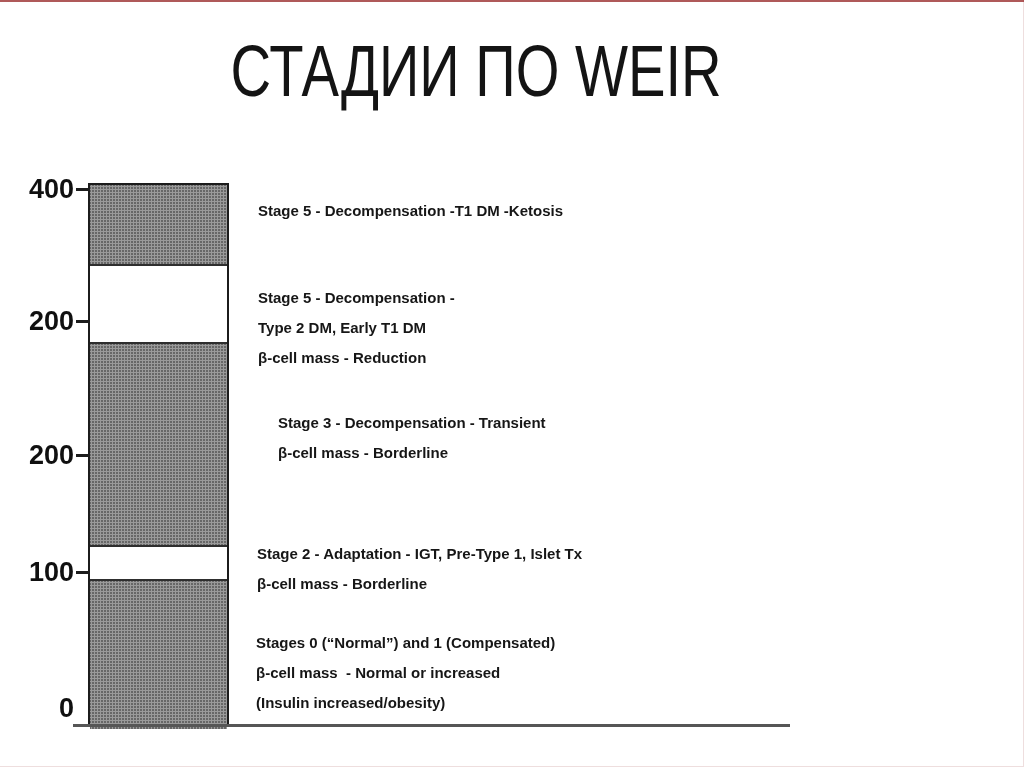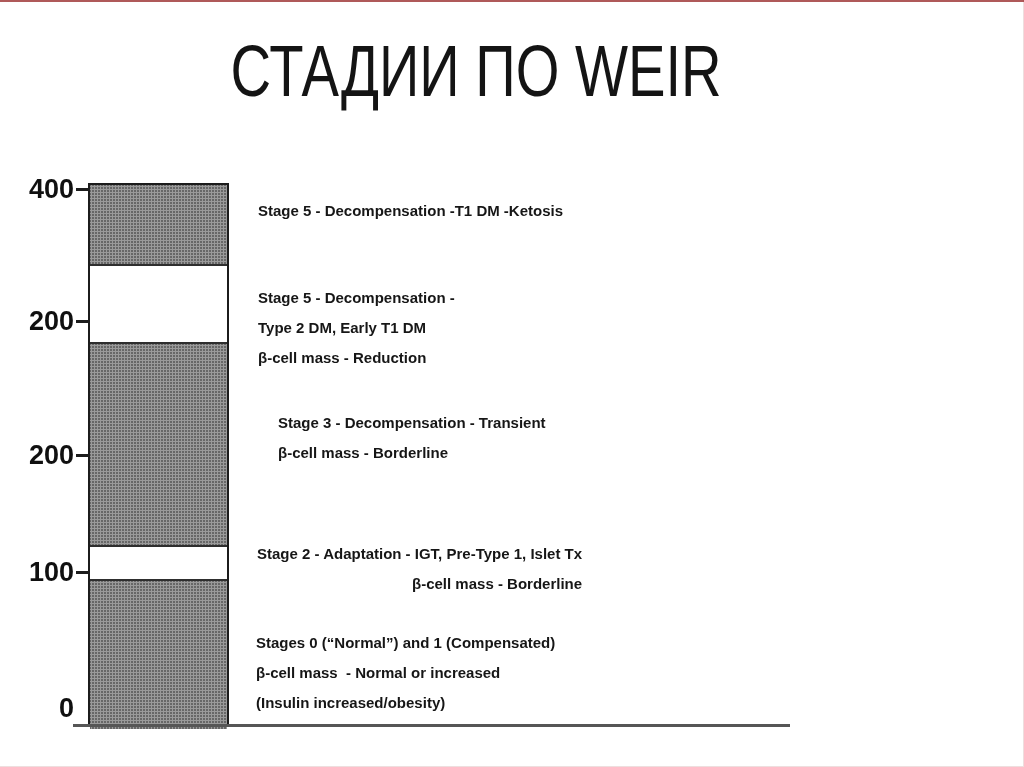--- a/index.html
+++ b/index.html
@@ -93,17 +93,17 @@
         <div class="seg seg-white" style="top: 79px; height: 80px;"></div>
         <div class="seg seg-stipple" style="top: 159px; height: 201px;"></div>
         <div class="seg seg-white" style="top: 360px; height: 36px;"></div>
         <div class="seg seg-stipple" style="top: 396px; height: 148px;"></div>
       </div>
     <div class="baseline" id="baseline" style="left: 73px; top: 724px; width: 717px; background: rgb(86, 86, 86);"></div>
     <div id="annotations">
         <div class="annotation" style="left: 258px; top: 196px;"><div>Stage 5 - Decompensation -T1 DM -Ketosis</div></div>
         <div class="annotation" style="left: 258px; top: 283px;"><div>Stage 5 - Decompensation -</div><div>Type 2 DM, Early T1 DM</div><div>β-cell mass - Reduction</div></div>
         <div class="annotation" style="left: 266px; top: 408px; margin-left: 12px;"><div>Stage 3 - Decompensation - Transient</div><div>β-cell mass - Borderline</div></div>
-        <div class="annotation" style="left: 257px; top: 539px; text-align: right;"><div>Stage 2 - Adaptation - IGT, Pre-Type 1, Islet Tx</div><div>β-cell mass - Borderline</div></div>
+        <div class="annotation" style="left: 257px; top: 539px;"><div>Stage 2 - Adaptation - IGT, Pre-Type 1, Islet Tx</div><div>β-cell mass - Borderline</div></div>
         <div class="annotation" style="left: 256px; top: 628px;"><div>Stages 0 (“Normal”) and 1 (Compensated)</div><div>β-cell mass  - Normal or increased</div><div>(Insulin increased/obesity)</div></div>
       </div>
   </div>
 </div>
 
 </body></html>

